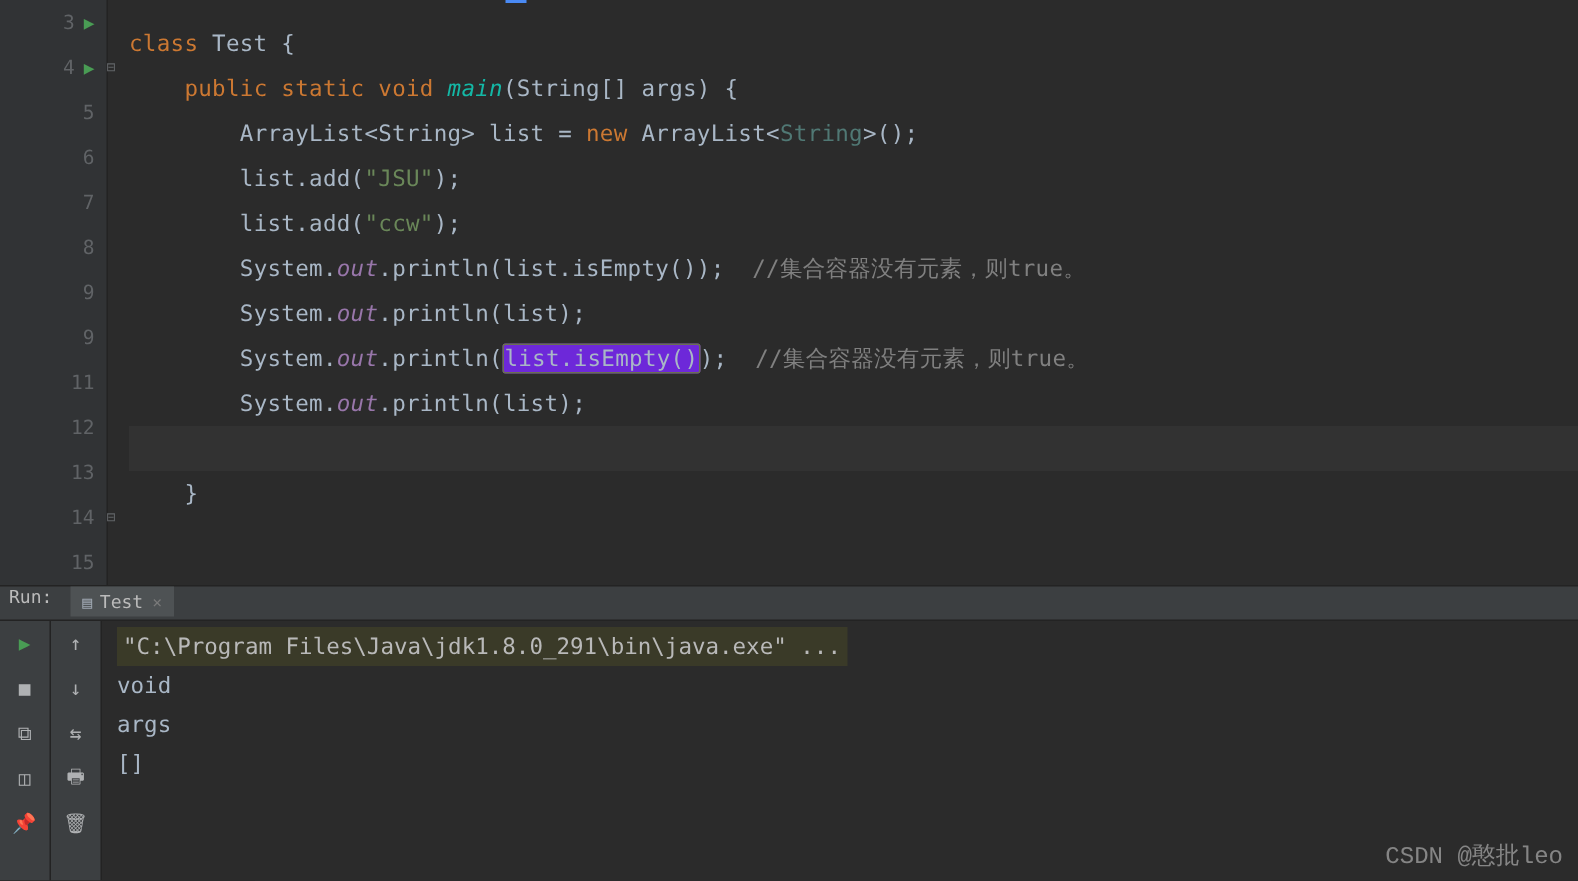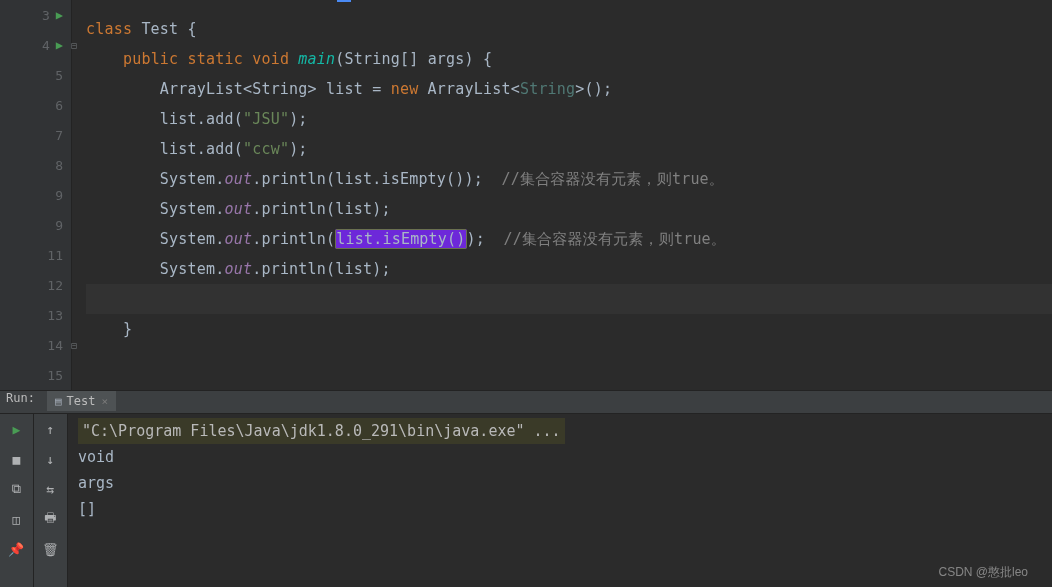--- a/index.html
+++ b/index.html
@@ -145,25 +145,25 @@
     .console-line { white-space: pre; color: #a9b7c6; }
     .console-line.cmd {
       background: #3a3a28;
       color: #b9b9b9;
       display: inline-block;
       padding: 0 4px;
     }
     .watermark {
       position: absolute;
       bottom: 6px;
-      right: 24px;
+      right: 10px;
       color: #dedede;
       opacity: 0.5;
-      font-size: 12px;
-      font-family: Liberation Sans, sans-serif;
+      font-size: 16px;
+      font-family: Liberation Mono, monospace;
     }
   </style>
 </head>
 <body>
 
 <div class="tab-bar-marker"></div>
 
 <div class="editor-area">
   <div class="gutter">
     <div class="gutter-row">

